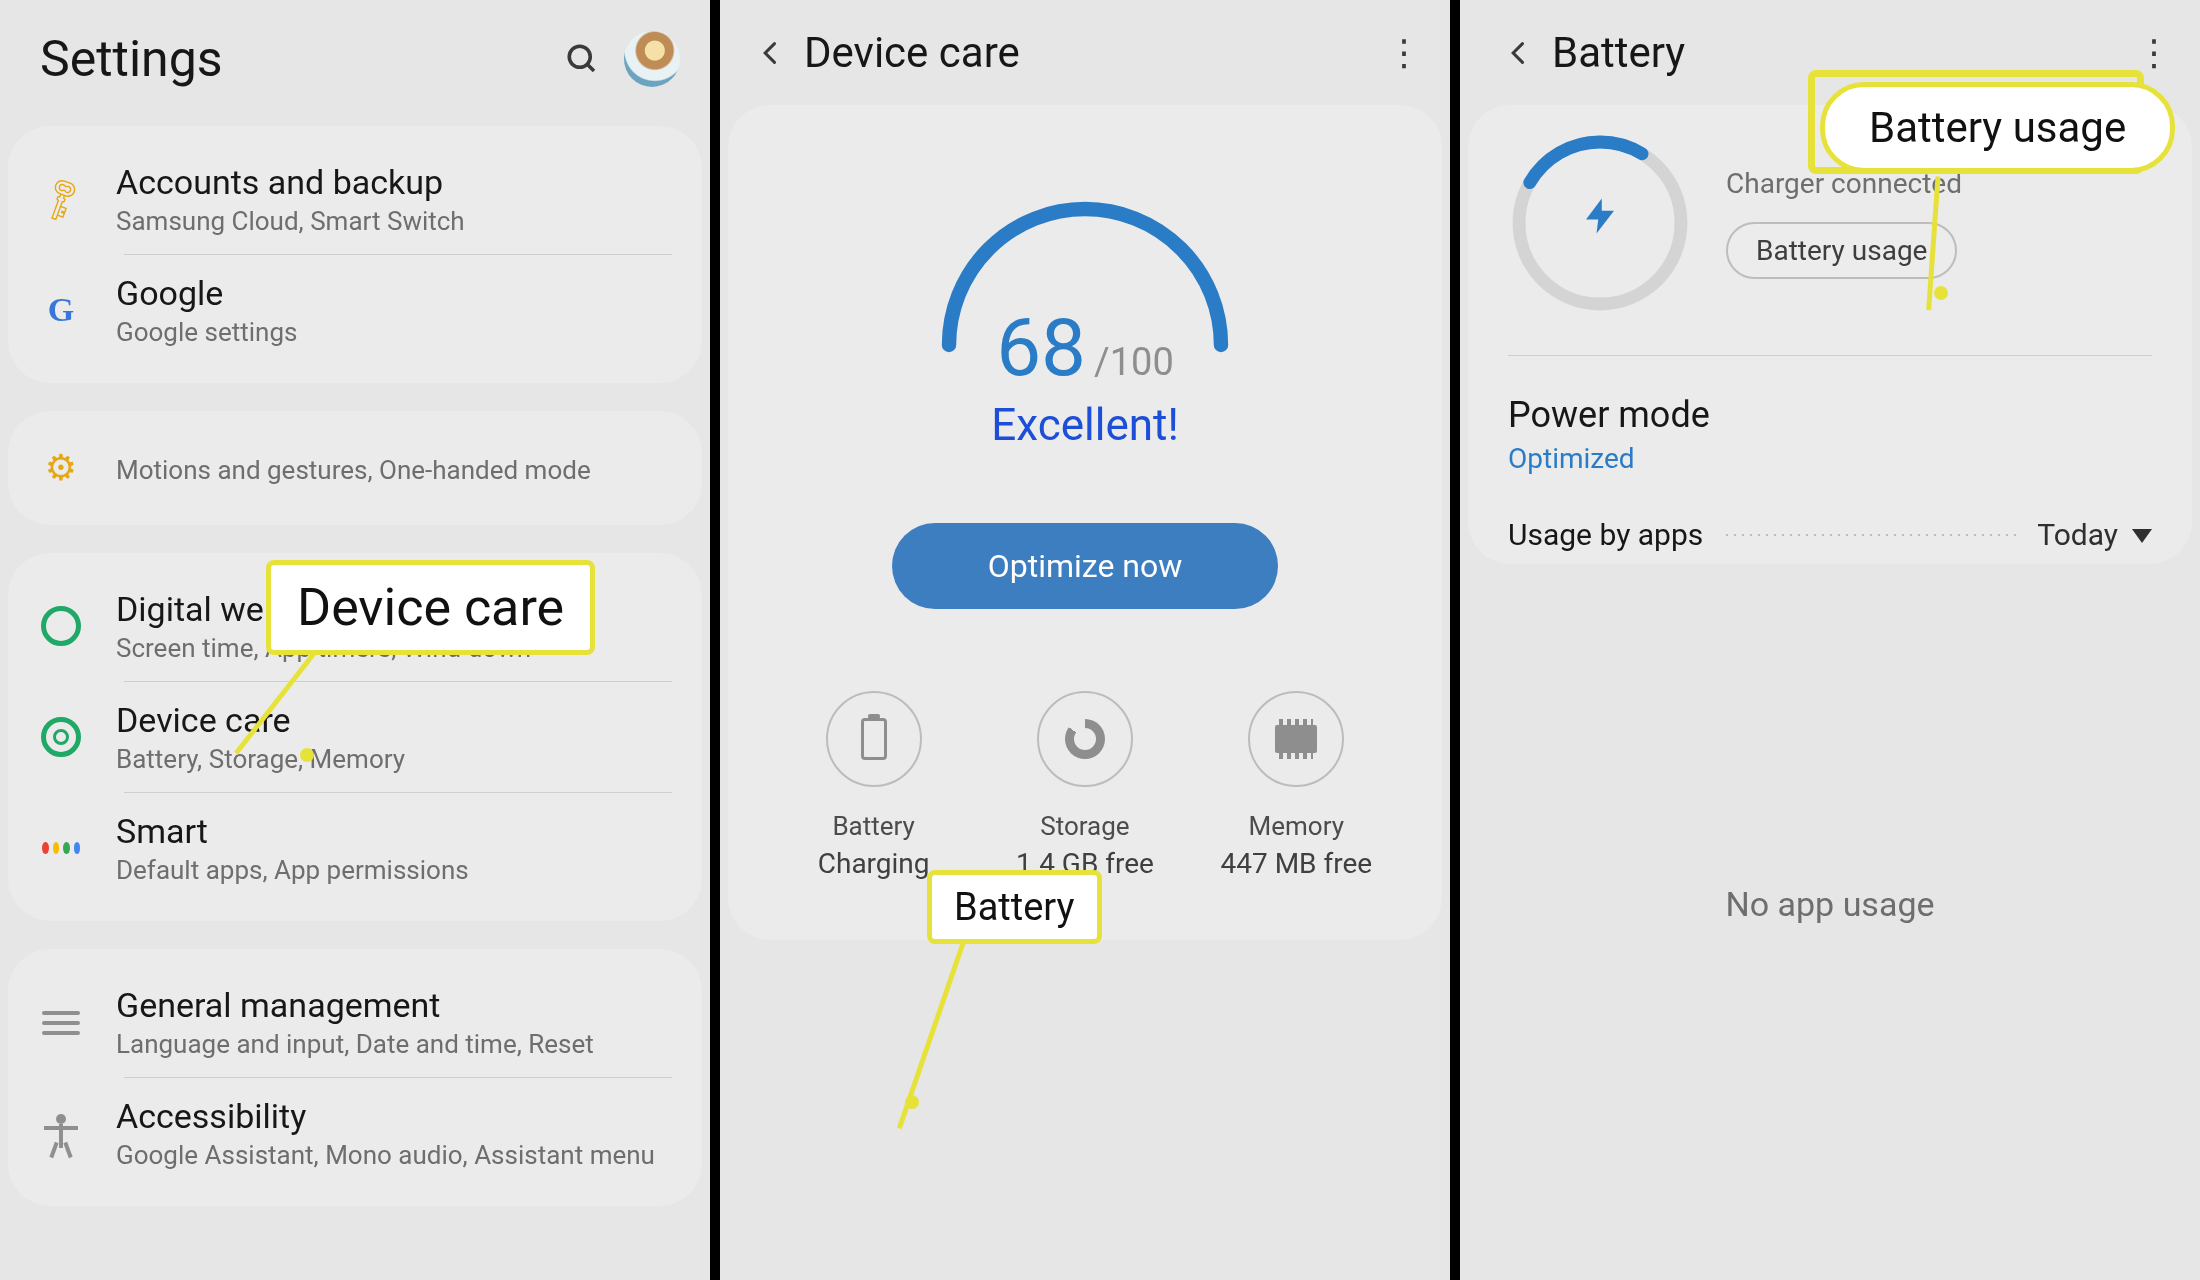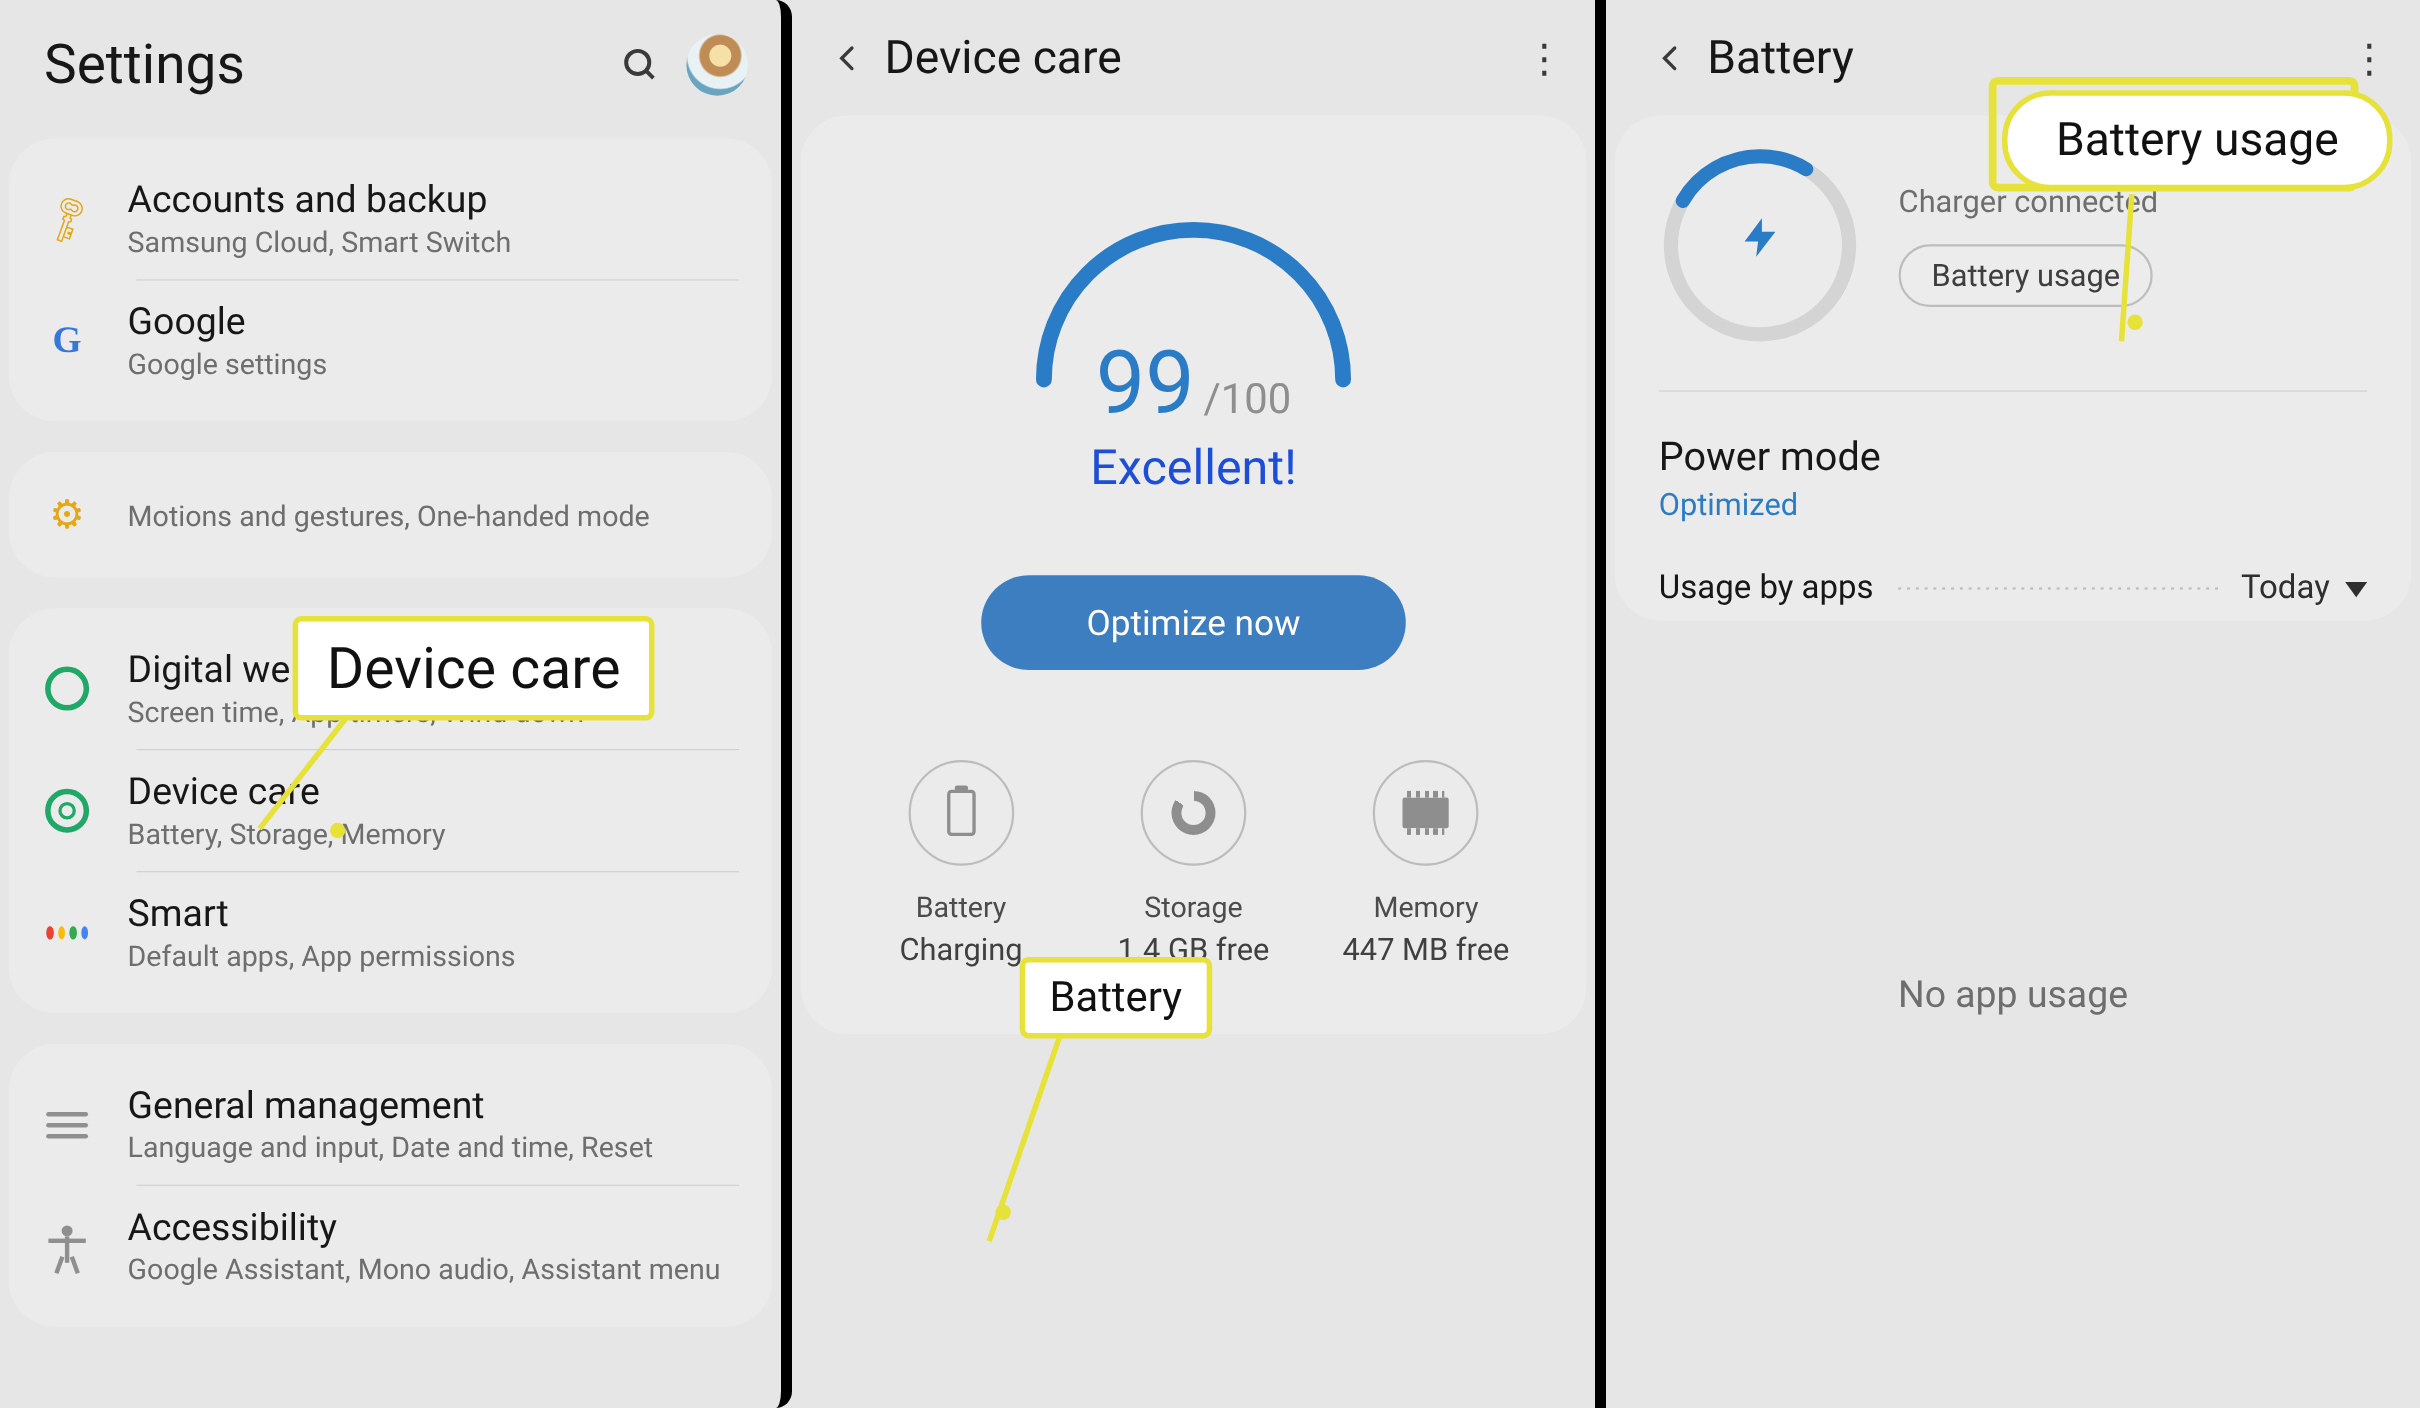--- a/index.html
+++ b/index.html
@@ -1,19 +1,19 @@
 <!DOCTYPE html>
 <html><head>
 <meta charset="utf-8">
 <style>
   * { box-sizing: border-box; margin: 0; padding: 0; font-family: -apple-system, BlinkMacSystemFont, "Segoe UI", Roboto, Arial, sans-serif; }
   body { background: #e6e6e6; width: 2200px; height: 1280px; display: flex; position: relative; }
 
   .panel { background: #e6e6e6; height: 100%; position: relative; }
-  .panel-1 { width: 720px; border-right: 10px solid #000; border-radius: 15px; }
+  .panel-1 { width: 720px; border-right: 10px solid #000; }
   .panel-2 { width: 740px; border-right: 10px solid #000; }
   .panel-3 { flex: 1; }
 
   
   .p1-header { display: flex; align-items: center; padding: 30px 30px 24px 40px; }
   .p1-title { font-size: 50px; font-weight: 400; flex: 1; color: #171717; }
   .p1-search { width: 36px; height: 36px; display: flex; align-items: center; justify-content: center; margin-right: 24px; }
   .p1-avatar { width: 56px; height: 56px; border-radius: 50%; background: radial-gradient(circle at 55% 35%, #f5e0a8 0 20%, #c08c55 22% 38%, #e8f1f4 42% 62%, #6aa4bf 65% 100%); }
 
   .card { background: #ebebeb; border-radius: 42px; margin: 14px 8px 28px 8px; padding: 18px 0; }
@@ -226,21 +226,21 @@
     <div class="kebab">⋮</div>
   </div>
 
   <div class="p2-body">
     <div class="gauge-wrap">
       <svg viewBox="0 0 200 110">
         <path d="M15 100 A85 85 0 0 1 185 100" fill="none" stroke="#2a7cc6" stroke-width="9" stroke-linecap="round"></path>
       </svg>
     </div>
     <div class="score-row">
-      <span class="score-big">99</span>
+      <span class="score-big">68</span>
       <span class="score-max">/100</span>
     </div>
     <div class="score-lbl">Excellent!</div>
 
 
     <button class="opt-btn">Optimize now</button>
 
     <div class="cat-row">
       <div class="cat">
         <div class="cat-ic">

